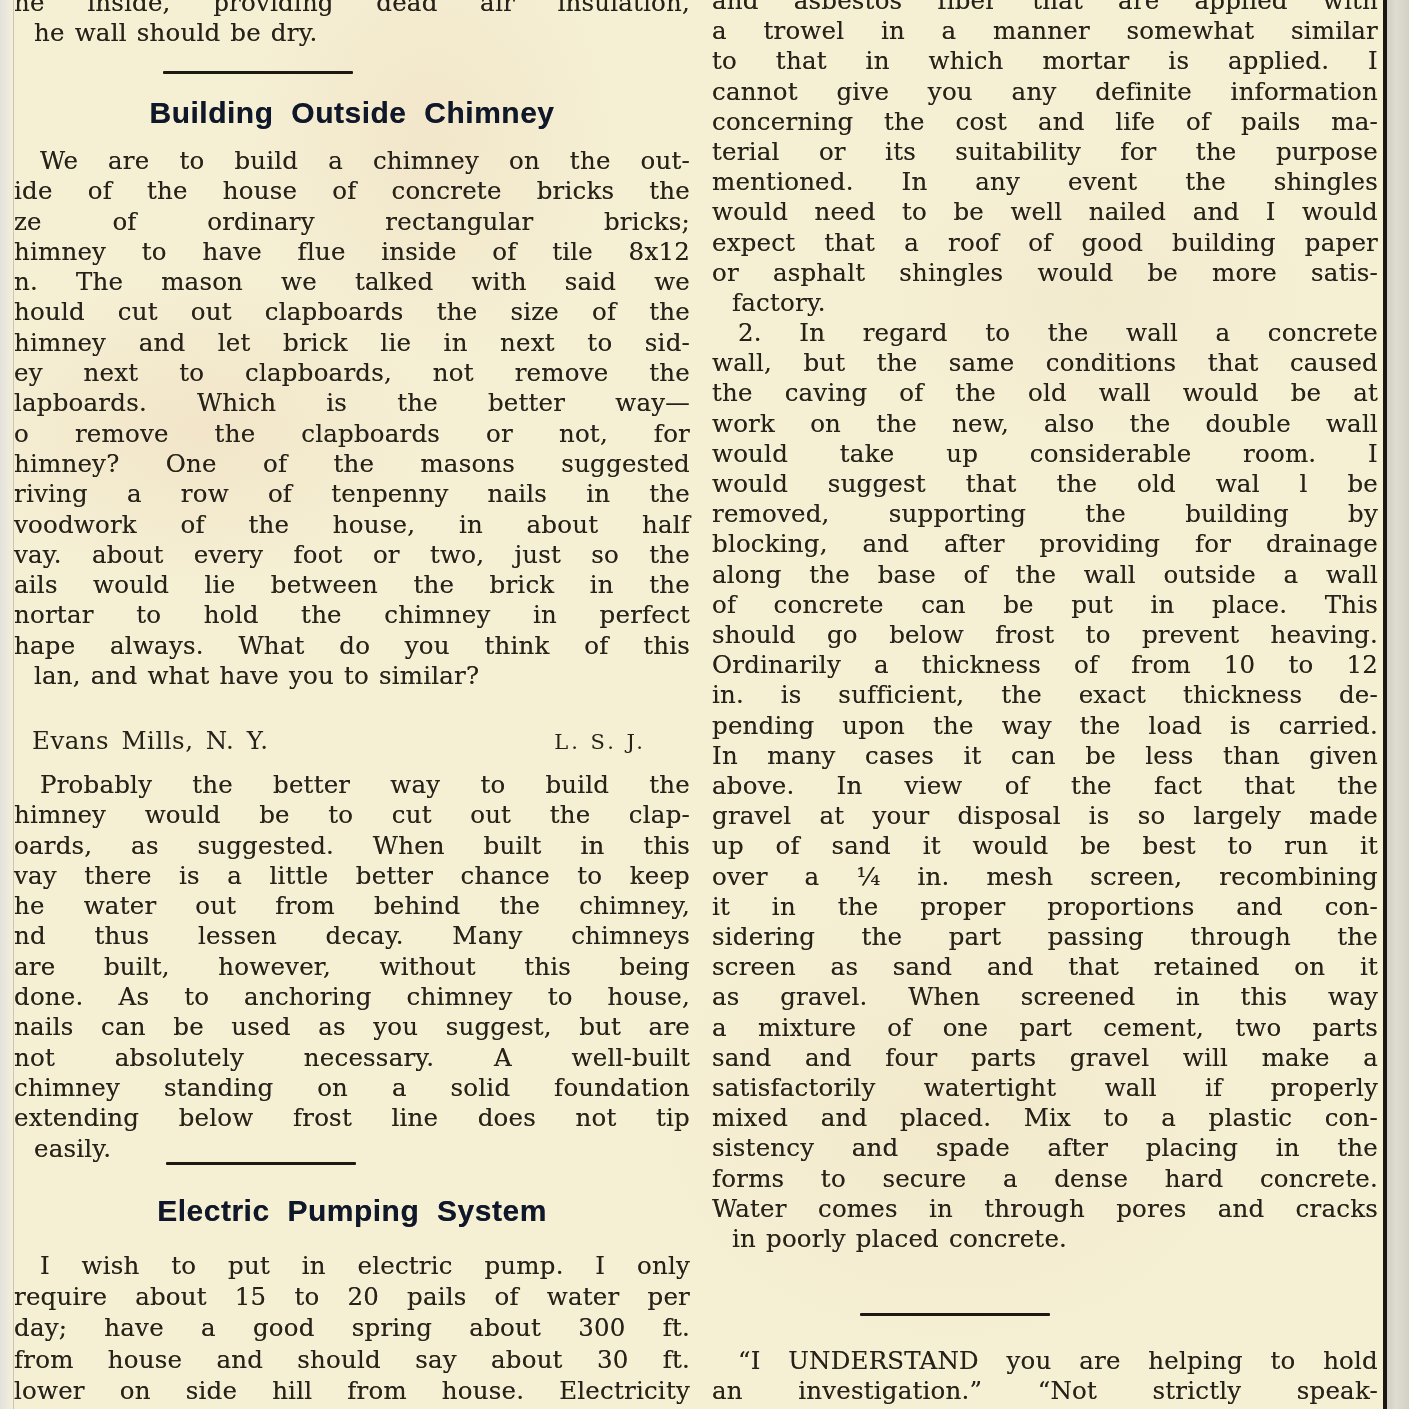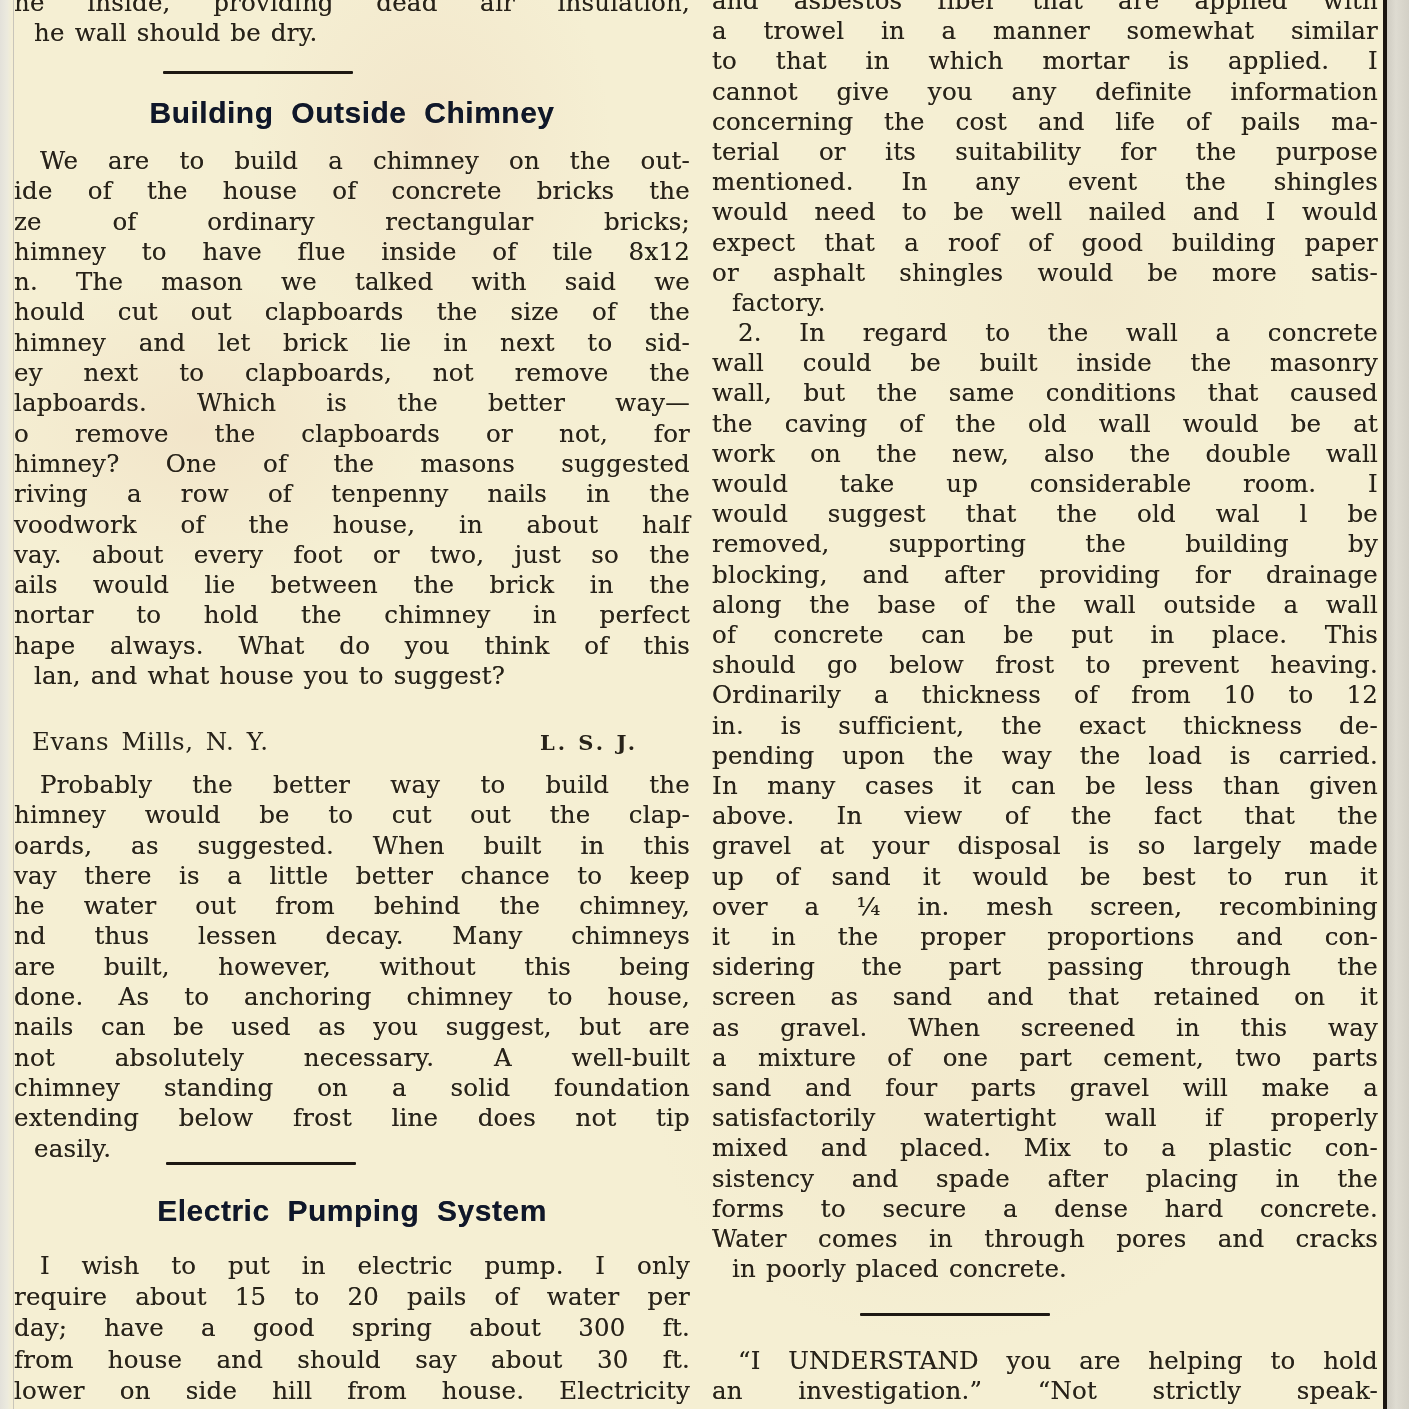--- a/index.html
+++ b/index.html
@@ -68,27 +68,27 @@
     font-family: "Liberation Sans", sans-serif;
     font-weight: bold;
     font-size: 30px;
     letter-spacing: 0.5px;
     word-spacing: 9px;
     color: #0f172a;
     text-shadow: 0 0 0.6px rgba(27,22,16,0.6);
   }
 
   .sigrow {
-    position: absolute; left: 0; right: 8px;
+    position: absolute; left: 0; right: 0;
     display: flex; justify-content: space-between; align-items: baseline;
     padding: 0 44px 0 18px;
     font-size: 24.5px;
   }
   .sig-place { letter-spacing: 0.5px; word-spacing: 4px; }
-  .sig-initials { font-size: 21px; letter-spacing: 3px; font-weight: bold; margin-top: 8px; }
+  .sig-initials { font-size: 21px; letter-spacing: 3px; font-weight: normal; margin-top: 8px; }
 
   .quote .tline { word-spacing: 3px; }
 </style>
 </head>
 <body>
 
 <div class="page">
 
   <div class="edge-left"></div>
 
@@ -114,21 +114,21 @@
         <div class="tline">ey next to clapboards, not remove the</div>
         <div class="tline">lapboards. Which is the better way—</div>
         <div class="tline">o remove the clapboards or not, for</div>
         <div class="tline">himney? One of the masons suggested</div>
         <div class="tline">riving a row of tenpenny nails in the</div>
         <div class="tline">voodwork of the house, in about half</div>
         <div class="tline">vay. about every foot or two, just so the</div>
         <div class="tline">ails would lie between the brick in the</div>
         <div class="tline">nortar to hold the chimney in perfect</div>
         <div class="tline">hape always. What do you think of this</div>
-        <div class="tline">lan, and what house you to suggest?</div>
+        <div class="tline">lan, and what have you to similar?</div>
       </div>
 
     <div class="sigrow" style="top:722px;">
       <span class="sig-place">Evans Mills, N. Y.</span>
       <span class="sig-initials">L. S. J.</span>
     </div>
 
     <div class="block" style="top:770px;" data-last-left="">
         <div class="tline indent">Probably the better way to build the</div>
         <div class="tline">himney would be to cut out the clap-</div>
@@ -170,21 +170,20 @@
         <div class="tline">terial or its suitability for the purpose</div>
         <div class="tline">mentioned. In any event the shingles</div>
         <div class="tline">would need to be well nailed and I would</div>
         <div class="tline">expect that a roof of good building paper</div>
         <div class="tline">or asphalt shingles would be more satis-</div>
         <div class="tline">factory.</div>
       </div>
 
     <div class="block tight" style="top:318px;" data-last-left="">
         <div class="tline indent">2. In regard to the wall a concrete</div>
-        <div class="tline">wall could be built inside the masonry</div>
         <div class="tline">wall, but the same conditions that caused</div>
         <div class="tline">the caving of the old wall would be at</div>
         <div class="tline">work  on the new, also the double wall</div>
         <div class="tline">would take up considerable room.  I</div>
         <div class="tline">would suggest that the old wal l be</div>
         <div class="tline">removed, supporting the building by</div>
         <div class="tline">blocking, and after providing for drainage</div>
         <div class="tline">along the base of the wall outside a wall</div>
         <div class="tline">of concrete can be put in place. This</div>
         <div class="tline">should go below frost to prevent heaving.</div>

